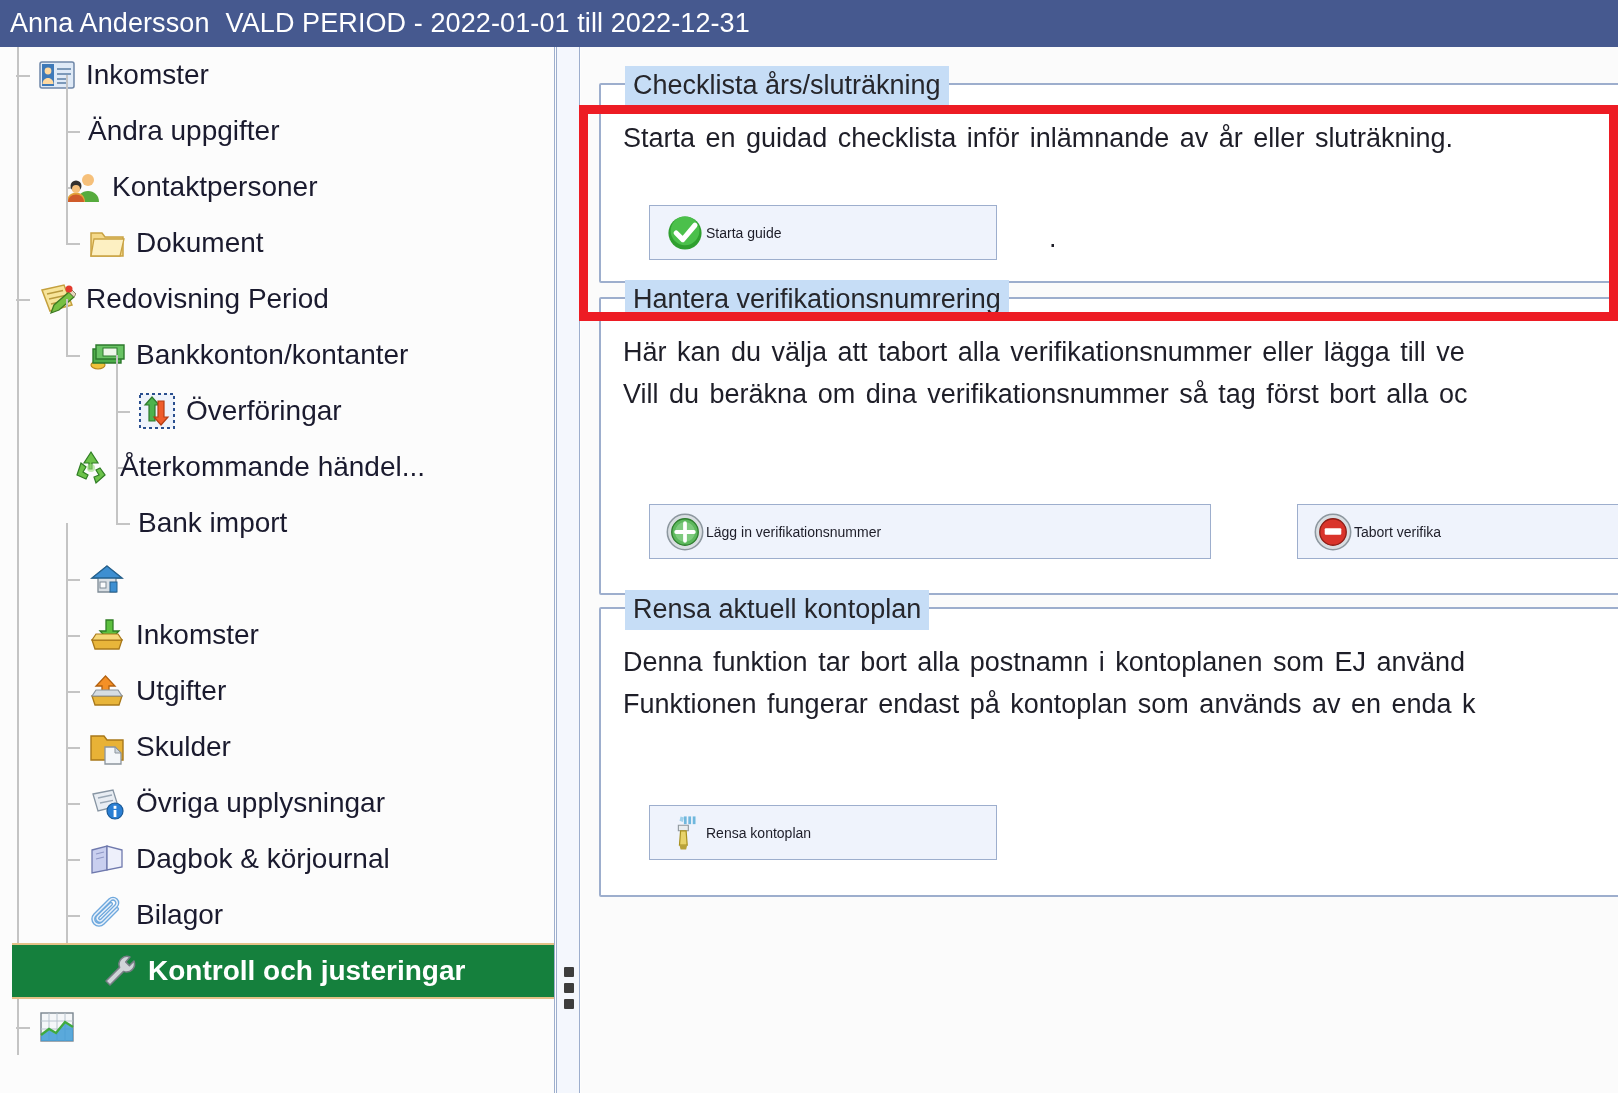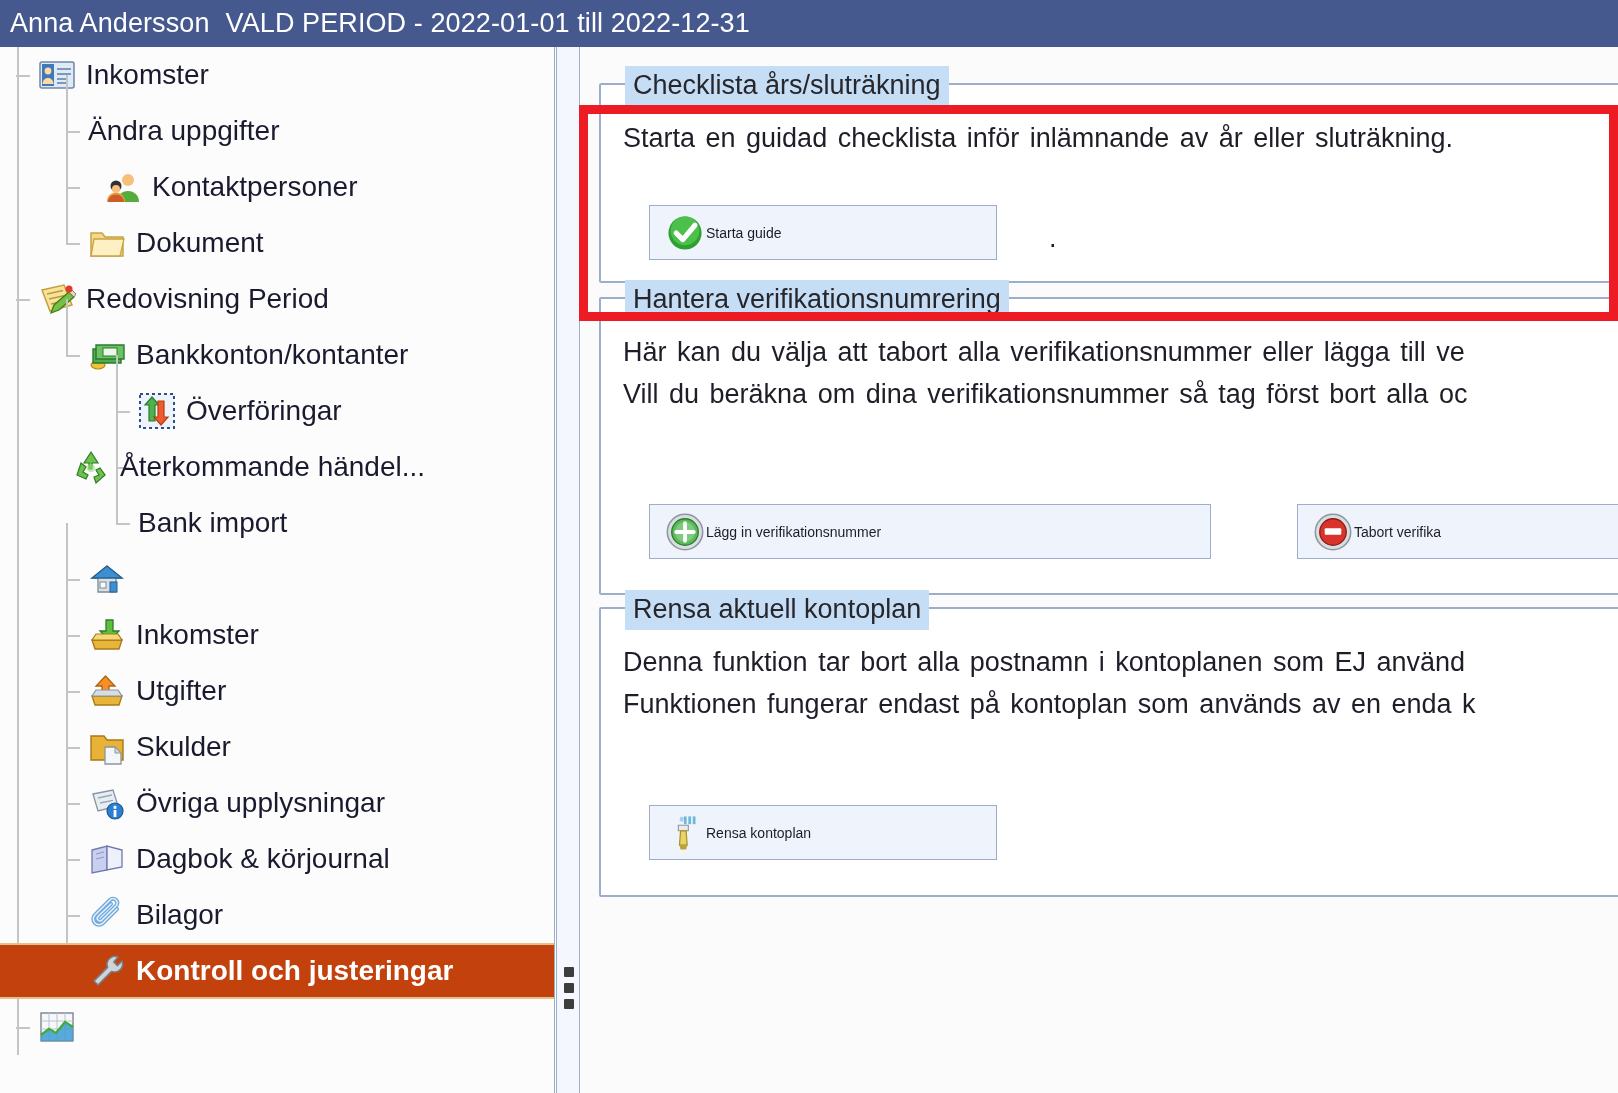--- a/index.html
+++ b/index.html
@@ -37,23 +37,24 @@
     position:relative;
     height:56px;
     display:flex;align-items:center;
     box-sizing:border-box;
     white-space:nowrap;
   }
   .node .lbl{
     font-size:28px;color:#1a1a2e;
   }
   .node.sel{
-    background:#c2410c;
+    background:#15803d;
     border-top:2px solid #e4c188;
     border-bottom:2px solid #e4c188;
+    margin-left:12px;
   }
   .node.sel .lbl{color:#ffffff;font-weight:bold;}
 
   .ico{
     width:38px;height:38px;
     margin-right:10px;
     flex:0 0 38px;
     position:relative;
     display:inline-block;
   }
@@ -172,21 +173,21 @@
           </span>
           <span class="lbl">Inkomster</span>
         </div>
         <div class="hline" style="left:66px;top:84px;width:14px"></div>
         <div class="vline" style="left:66px;top:28px;height:56px"></div>
         <div class="node" style="position:absolute;left:0;top:56px;width:555px;padding-left:88px">
           <span class="lbl">Ändra uppgifter</span>
         </div>
         <div class="hline" style="left:66px;top:140px;width:14px"></div>
         <div class="vline" style="left:66px;top:84px;height:56px"></div>
-        <div class="node" style="position:absolute;left:0;top:112px;width:555px;padding-left:104px">
+        <div class="node" style="position:absolute;left:0;top:112px;width:555px;padding-left:64px">
           <span class="ico">
             <svg viewBox="0 0 38 38" xmlns="http://www.w3.org/2000/svg">
               <circle cx="24" cy="12" r="6" fill="#f6c07a"></circle>
               <path d="M13 34c0-7 5-11 11-11s11 4 11 11z" fill="#56ab3d"></path>
               <circle cx="12" cy="18" r="5.5" fill="#33312f"></circle>
               <path d="M3 34c0-6 4-9.5 9-9.5s9 3.5 9 9.5z" fill="#e2a23a"></path>
               <circle cx="12" cy="21" r="4" fill="#f6c07a"></circle>
               <path d="M4 34c0-4.5 3.6-7.5 8-7.5s8 3 8 7.5z" fill="#cf5b2a"></path>
             </svg>
           </span>

